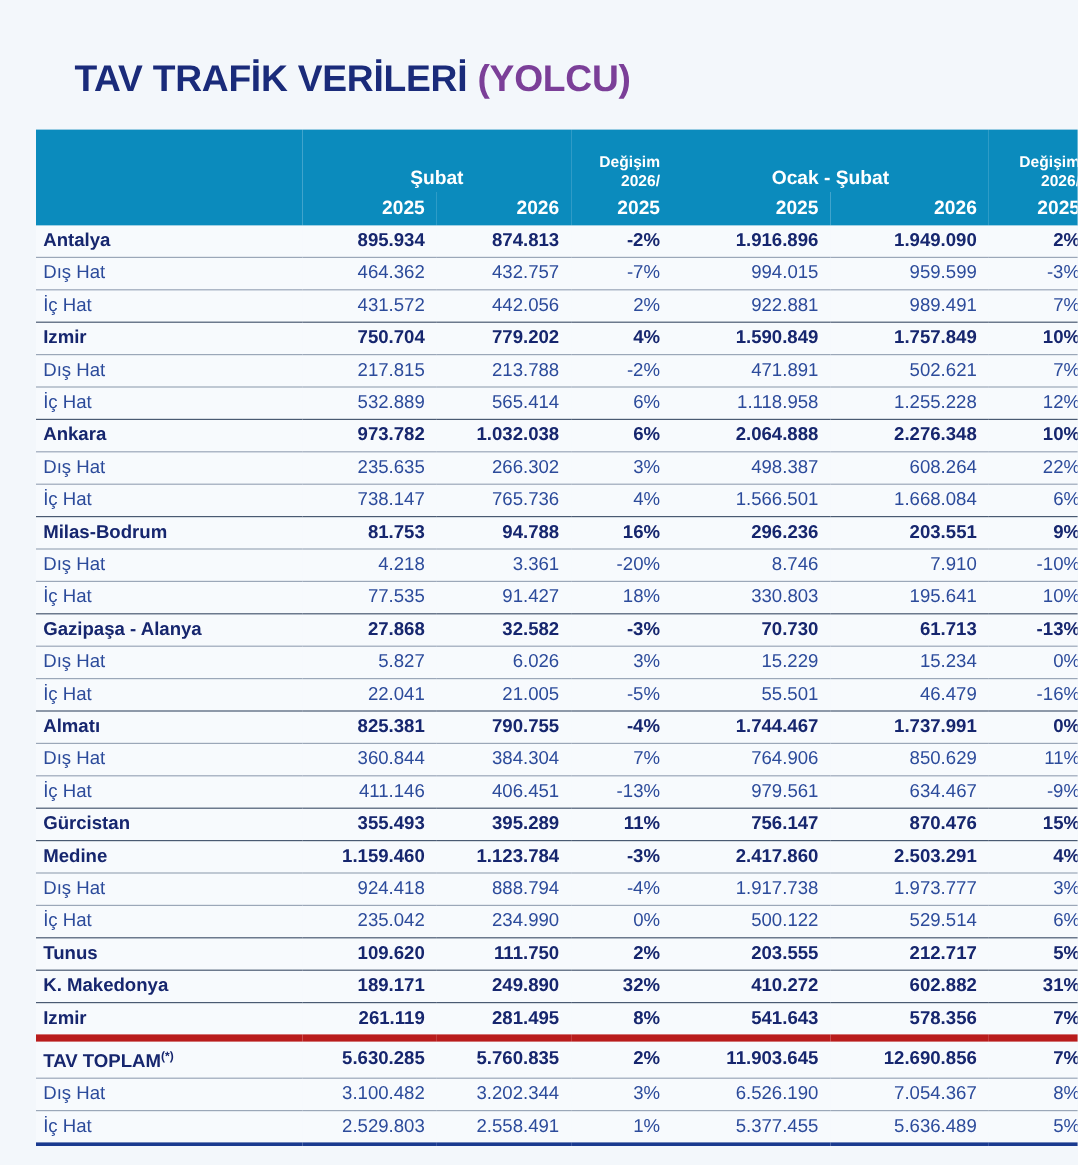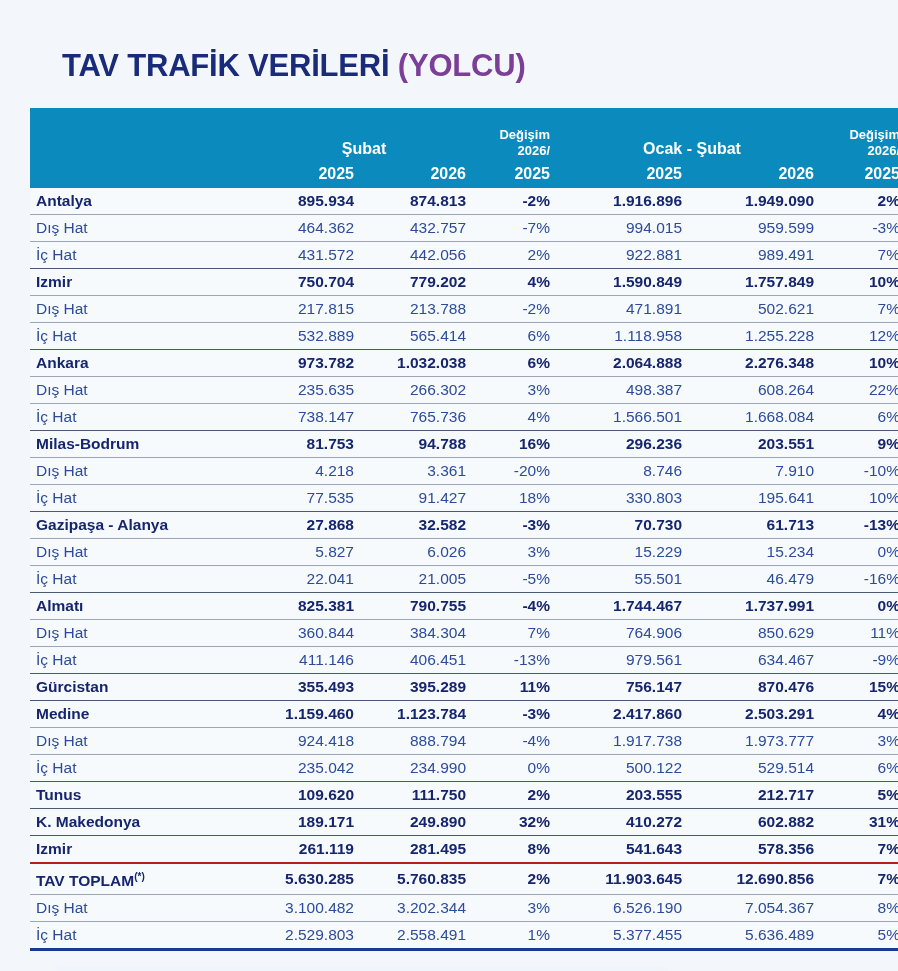--- a/index.html
+++ b/index.html
@@ -111,21 +111,21 @@
     font-weight: normal;
     color: #2c4b9b;
   }
 
   
   tbody tr.pre-group td { border-bottom: 1px solid #4a5a72; }
 
   tbody tr.total td {
     font-weight: bold;
     color: #16266e;
-    border-top: 2px solid #b91c1c;
+    border-top: 6px solid #b91c1c;
   }
   tbody tr.last td {
     border-bottom: 3px solid #1a3a8f;
   }
 
   sup.star {
     font-size: 10px;
     vertical-align: super;
     font-weight: bold;
   }

